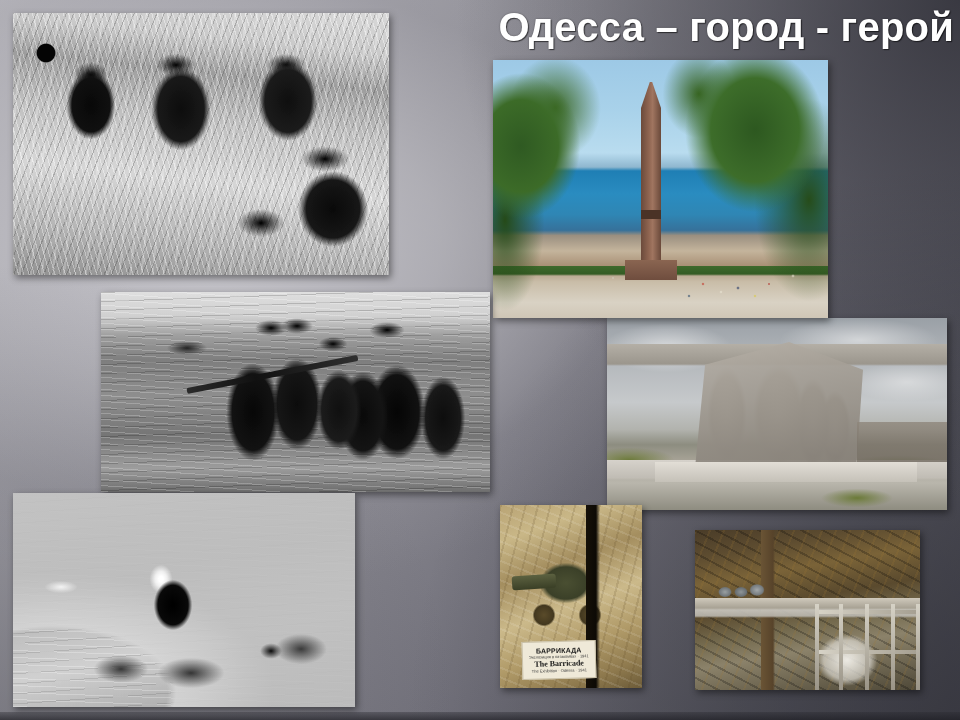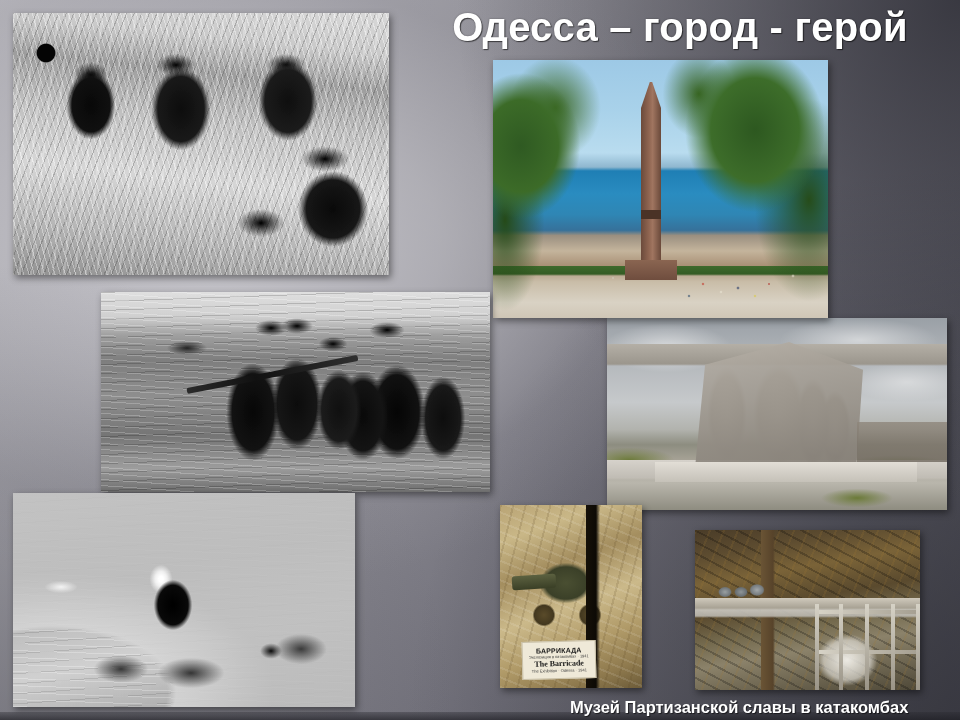--- a/index.html
+++ b/index.html
@@ -19,21 +19,21 @@
     content:"";position:absolute;inset:0;pointer-events:none;
     background:
       radial-gradient(circle at 100% 0%, rgba(48,48,56,0.85) 0%, rgba(48,48,56,0.45) 18%, rgba(48,48,56,0) 42%),
       radial-gradient(circle at 100% 100%, rgba(52,52,60,0.75) 0%, rgba(52,52,60,0.35) 20%, rgba(52,52,60,0) 46%),
       radial-gradient(circle at 0% 100%, rgba(70,70,78,0.35) 0%, rgba(70,70,78,0) 38%);
   }
 
   .title{
     position:absolute;left:406px;top:2px;width:548px;height:50px;
     color:#ffffff;font-size:40px;line-height:50px;font-weight:bold;
-    text-align:center;letter-spacing:0.2px;white-space:nowrap;
+    text-align:right;letter-spacing:0.2px;white-space:nowrap;
     text-shadow:1px 1px 1px rgba(0,0,0,0.55), 0 0 2px rgba(0,0,0,0.35);
     z-index:40;
   }
 
   .caption{
     position:absolute;left:570px;top:696px;width:382px;height:22px;
     color:#ffffff;font-size:16.5px;line-height:22px;font-weight:bold;
     text-align:left;white-space:nowrap;
     text-shadow:1px 1px 1px rgba(0,0,0,0.6);
     z-index:41;
@@ -331,16 +331,15 @@
       <span class="rail-h" style="top:6px"></span>
       <span class="rail-h" style="top:46px"></span>
       <i style="left:0"></i>
         <i style="left:24px"></i>
         <i style="left:50px"></i>
       <i style="left:76px"></i>
         <i style="left:101px"></i>
     </div>
   </div>
 
-  <div class="caption">Музей Партизанской славы в катакомбах</div>
 
   <div class="shadow-strip"></div>
 </div>
 
 </body></html>

